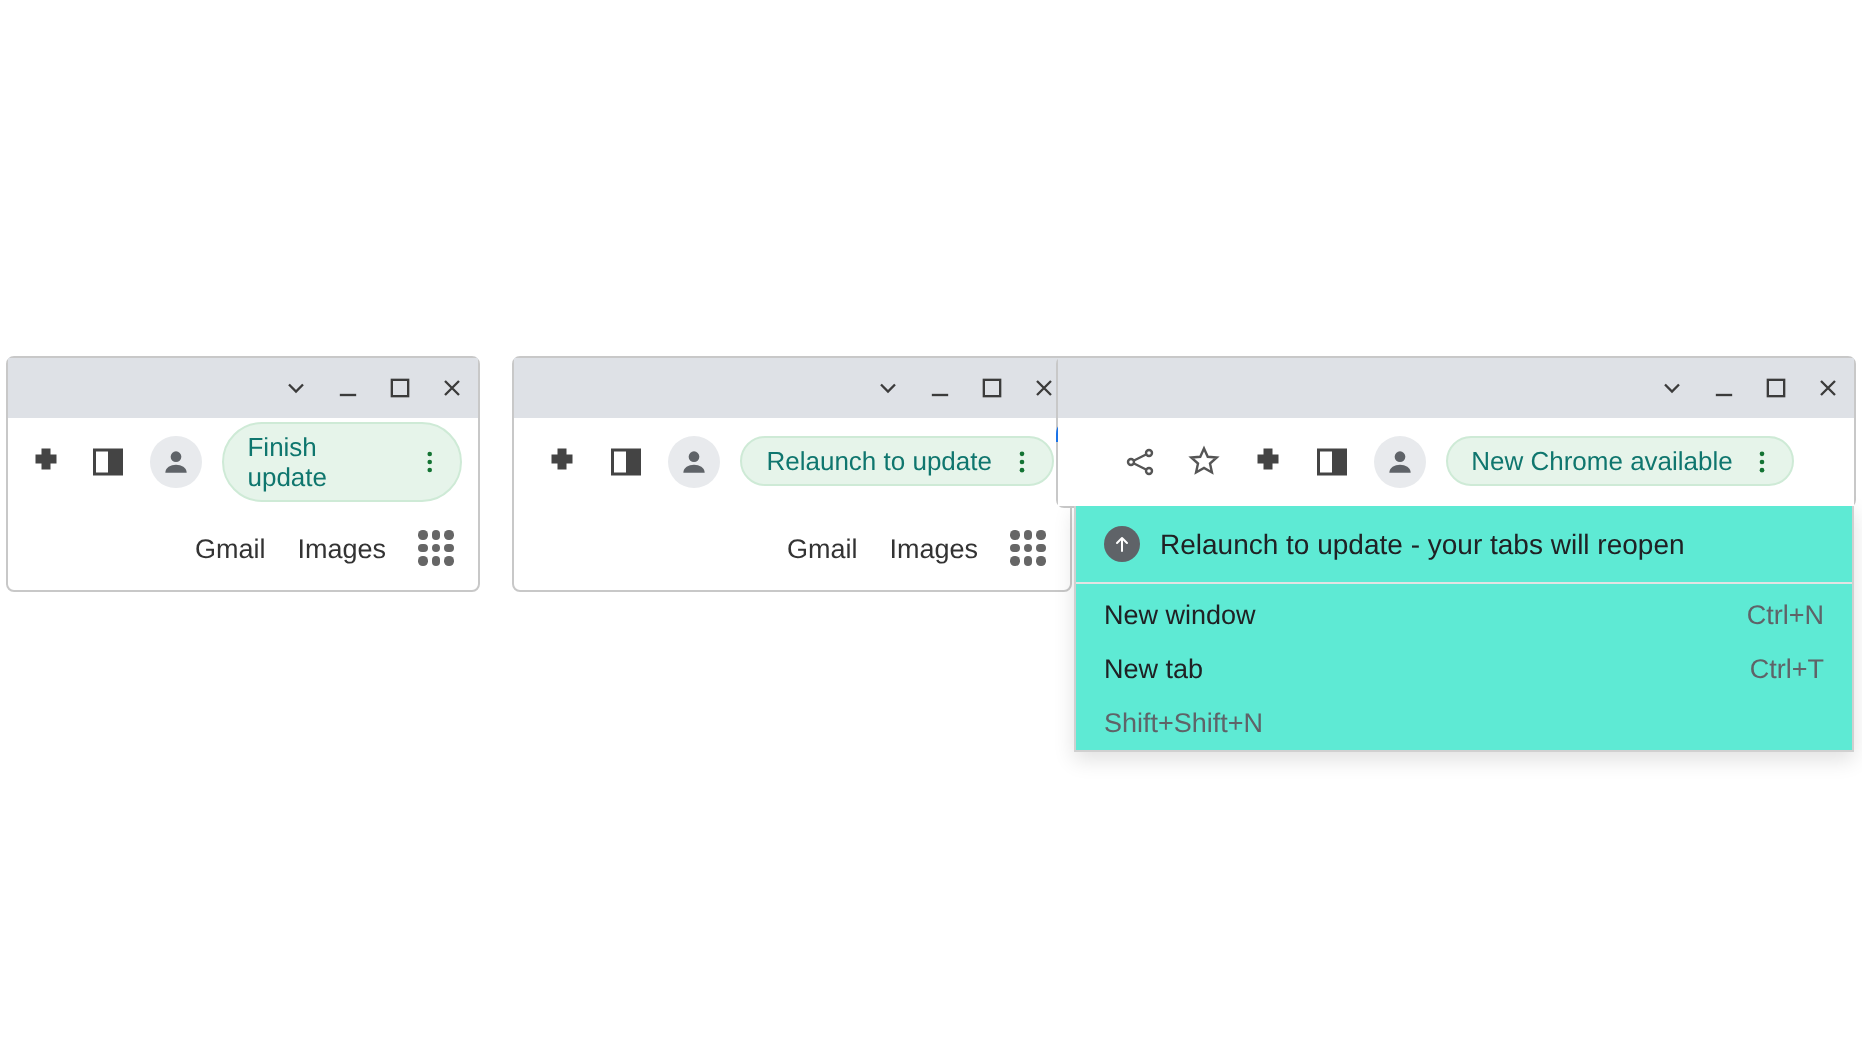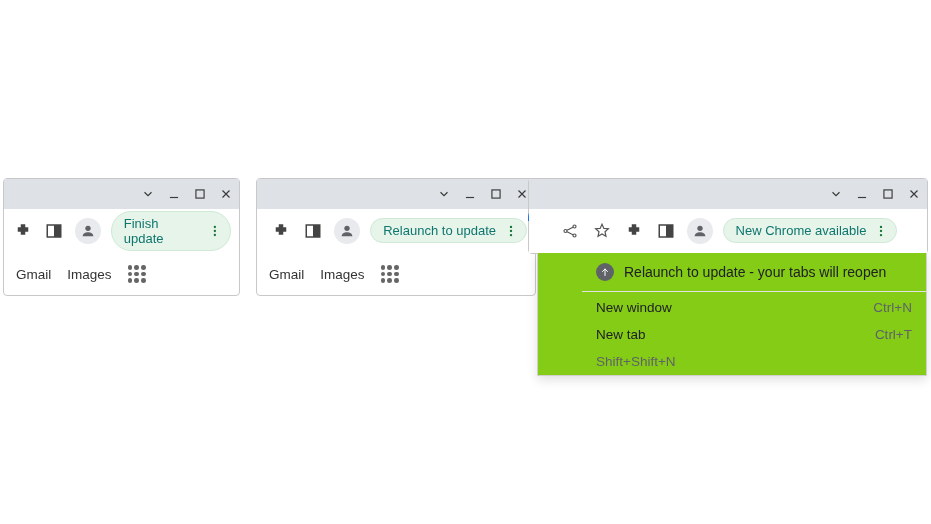--- a/index.html
+++ b/index.html
@@ -42,42 +42,42 @@
     border-radius: 20px;
     padding: 4px 8px 4px 12px;
     gap:8px;
     color:#0f766e;
     font-size:13px;
   }
   .ntp {
     height: 42px;
     display:flex;
     align-items:center;
+    justify-content:flex-end;
     padding: 0 12px;
     gap: 16px;
     color:#333;
     font-size:13.5px;
   }
   .apps-grid { width:18px; height:18px; display:grid; grid-template-columns:repeat(3,1fr); grid-template-rows:repeat(3,1fr); gap:2px; }
   .apps-grid span { background:#666; border-radius:50%; }
   .star-outline { fill:none; stroke:#555; stroke-width:1.6; }
   .share-ico { stroke:#555; fill:none; stroke-width:1.6; }
 
   
   .menu {
     position:absolute;
     top: 73px;
     right: 0px;
     width: 390px;
-    background:#84cc16;
+    background:#5eead4;
     border:1px solid #d0d0d0;
     box-shadow: 0 4px 10px rgba(0,0,0,0.12);
     font-size:13.5px;
     color:#202124;
-    padding-left:44px;
   }
   .menu-item {
     display:flex; align-items:center; justify-content:space-between;
     padding: 6px 14px;
   }
   .menu-header {
     display:flex; align-items:center; gap:10px;
     padding: 10px 14px 8px 14px;
     font-size:14px;
   }

